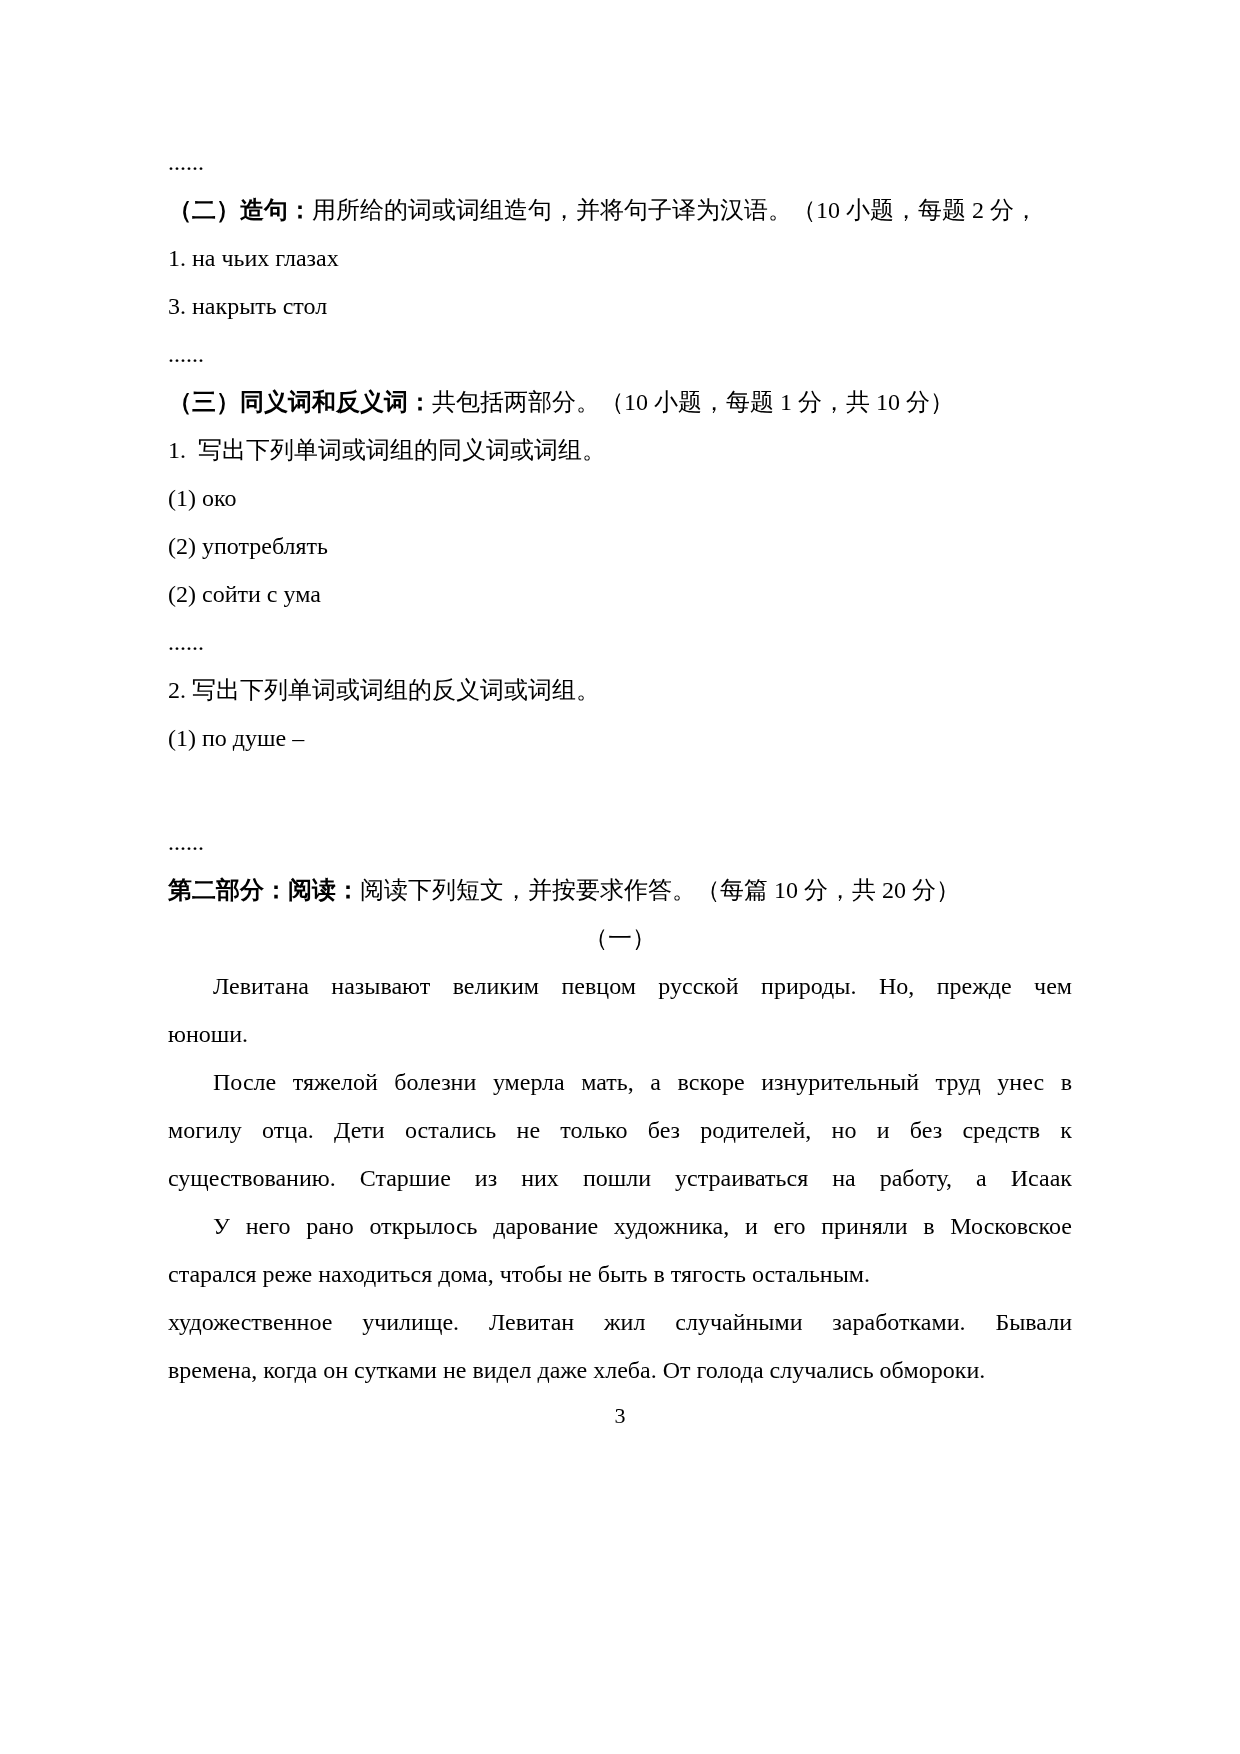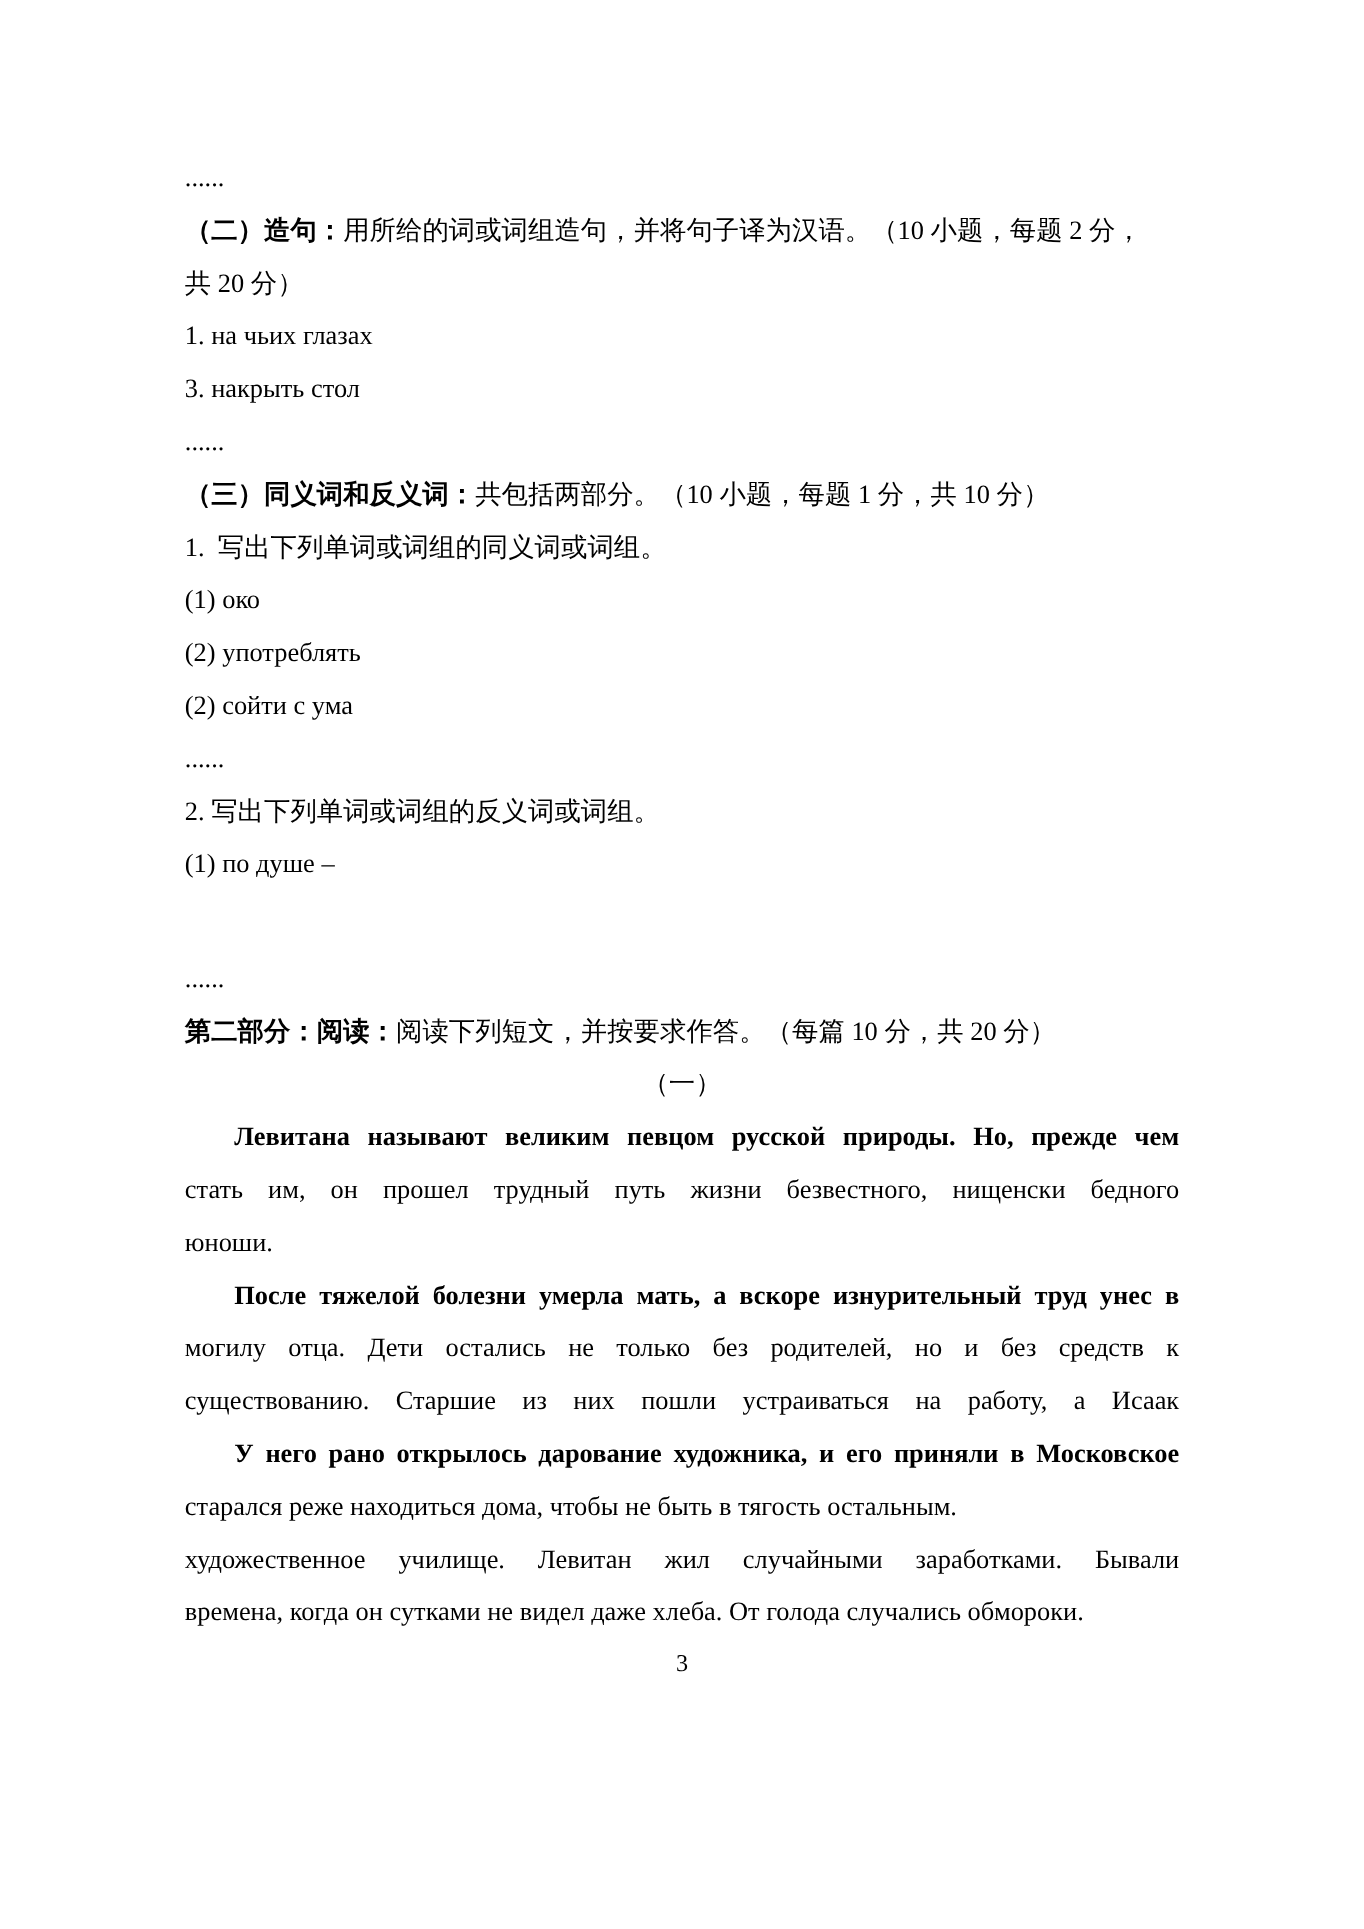--- a/index.html
+++ b/index.html
@@ -22,38 +22,37 @@
     font-size: 24px;
     line-height: 48px;
     white-space: pre-wrap;
   }
   .bold { font-weight: bold; }
   
   .pj {
     text-align: justify;
     text-align-last: justify;
   }
-  .ind { text-indent: 45px; font-weight: bold; }
+  .ind { text-indent: 45px; }
   .center { text-align: center; }
   .gap { height: 56px; }
   .pagenum {
     font-size: 22px;
     line-height: 44px;
     text-align: center;
   }
 </style>
 </head>
 <body>
 
 <div class="page">
 
   <div class="line">......</div>
 
   <div class="line"><span class="bold">（二）造句：</span><span>用所给的词或词组造句，并将句子译为汉语。（10 小题，每题 2 分，</span></div>
-  <div class="line">共 20 分）</div>
 
   <div class="line">1. на чьих глазах</div>
   <div class="line">3. накрыть стол</div>
 
   <div class="line">......</div>
 
   <div class="line"><span class="bold">（三）同义词和反义词：</span><span>共包括两部分。（10 小题，每题 1 分，共 10 分）</span></div>
 
   <div class="line">1.  写出下列单词或词组的同义词或词组。</div>
   <div class="line">(1) око</div>
@@ -66,21 +65,20 @@
 
   <div class="gap"></div>
 
   <div class="line">......</div>
 
   <div class="line"><span class="bold">第二部分：阅读：</span><span>阅读下列短文，并按要求作答。（每篇 10 分，共 20 分）</span></div>
 
   <div class="line center">（一）</div>
 
   <div class="line pj ind">Левитана называют великим певцом русской природы. Но, прежде чем</div>
-  <div class="line pj">стать им, он прошел трудный путь жизни безвестного, нищенски бедного</div>
   <div class="line">юноши.</div>
 
   <div class="line pj ind">После тяжелой болезни умерла мать, а вскоре изнурительный труд унес в</div>
   <div class="line pj">могилу отца. Дети остались не только без родителей, но и без средств к</div>
   <div class="line pj">существованию. Старшие из них пошли устраиваться на работу, а Исаак</div>
   <div class="line pj ind">У него рано открылось дарование художника, и его приняли в Московское</div>
 
   <div class="line">старался реже находиться дома, чтобы не быть в тягость остальным.</div>
   <div class="line pj">художественное училище. Левитан жил случайными заработками. Бывали</div>
   <div class="line">времена, когда он сутками не видел даже хлеба. От голода случались обмороки.</div>

